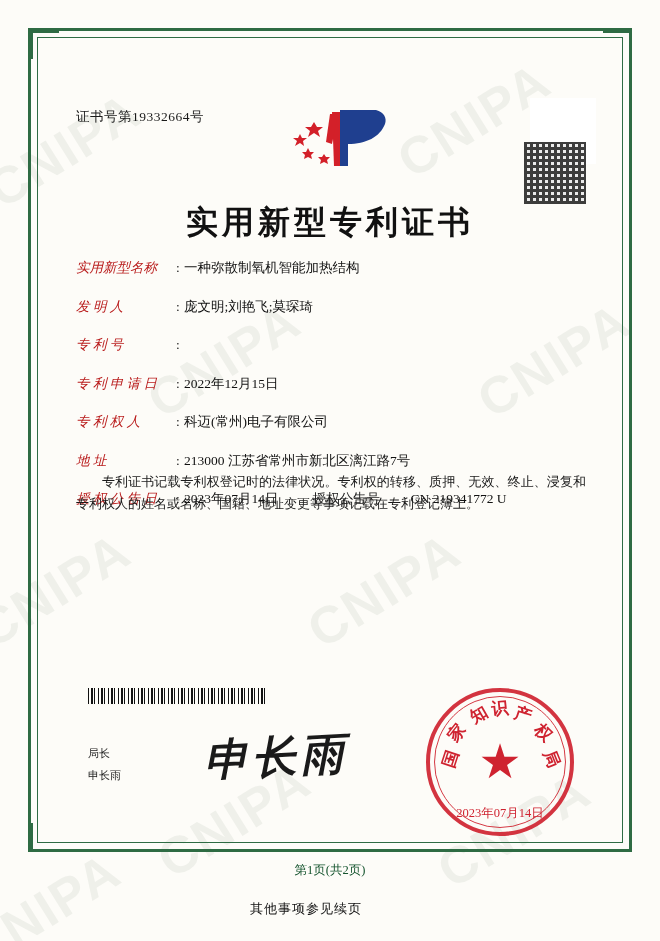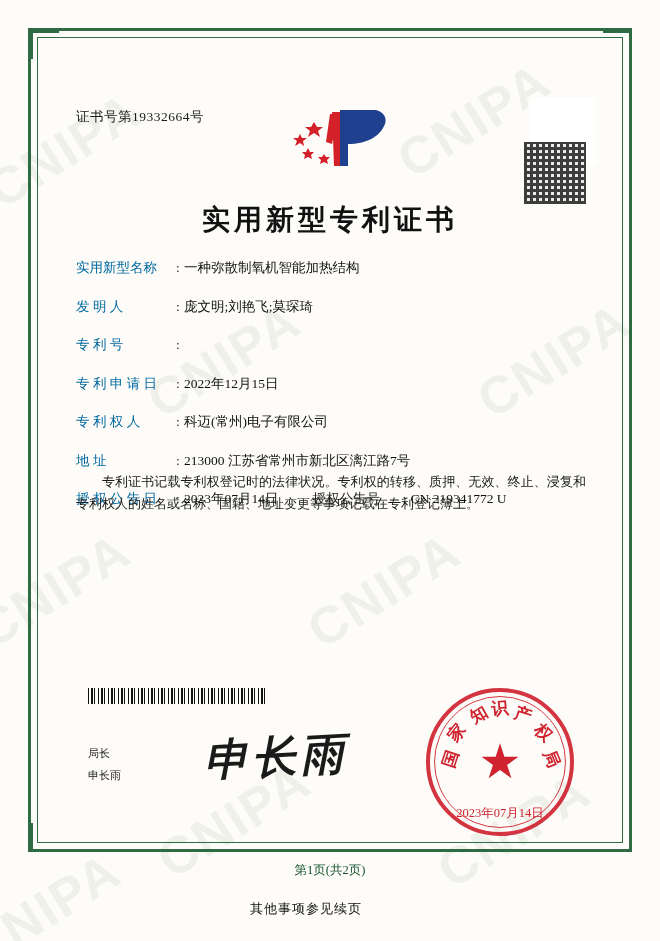--- a/index.html
+++ b/index.html
@@ -117,21 +117,21 @@
     padding: 2px;
     box-sizing: border-box;
   }
 
   .title {
     position: absolute;
     left: 0;
     top: 145px;
     width: 548px;
     text-align: center;
-    font-size: 28px;
+    font-size: 32px;
     font-weight: 700;
     letter-spacing: 4px;
     color: #111;
     font-family: "Liberation Serif", "DejaVu Serif", serif;
   }
 
   .fields {
     position: absolute;
     left: 20px;
     top: 203px;
@@ -140,21 +140,22 @@
   }
   .field-row {
     display: flex;
     align-items: baseline;
     margin-bottom: 20.5px;
   }
   .field-label {
     width: 96px;
     flex: none;
     letter-spacing: 0px;
-    color: #0369a1;
+    color: #b91c1c;
+    font-style: italic;
   }
   .field-sep {
     width: 12px;
     flex: none;
     text-align: center;
   }
   .field-value {
     flex: 1;
     color: #111;
   }

